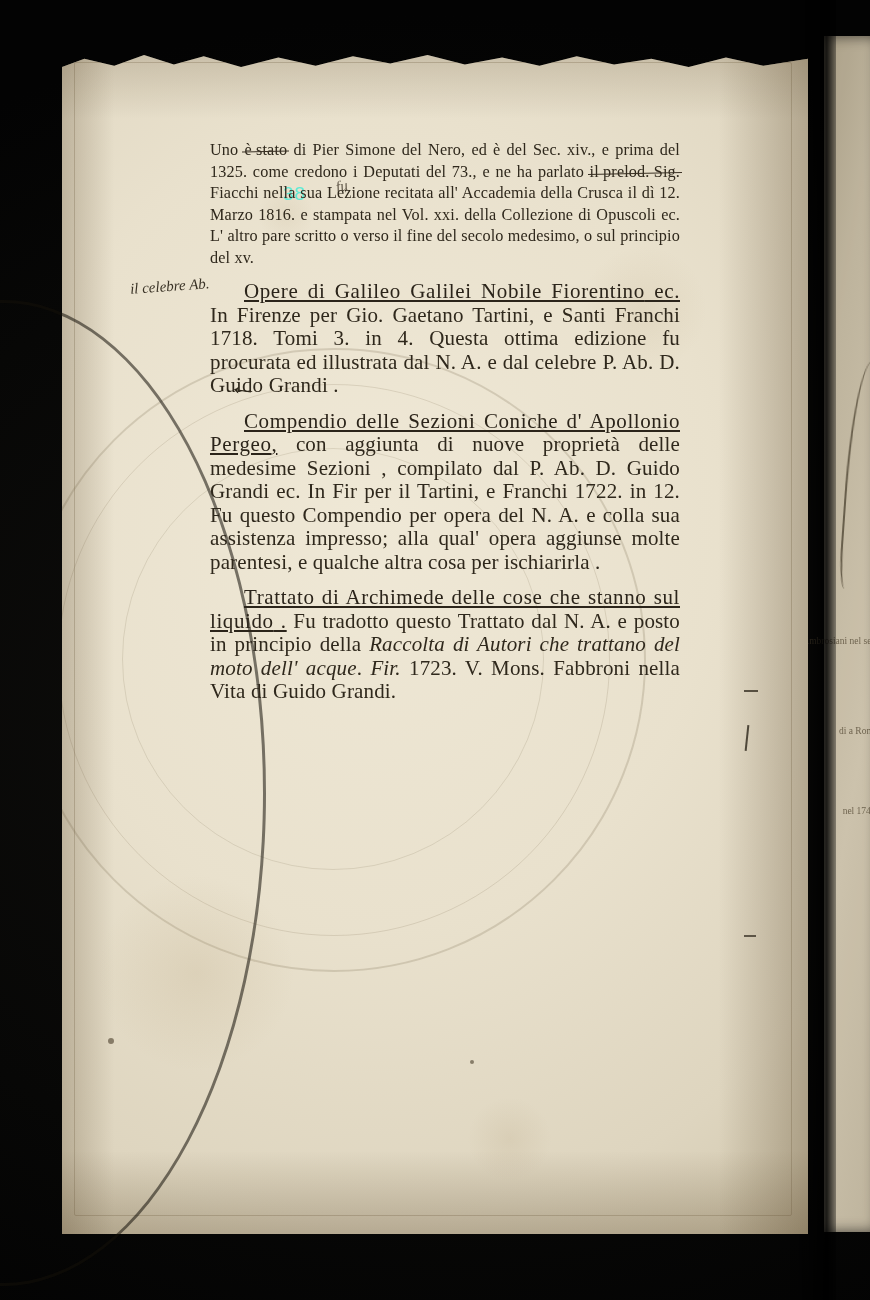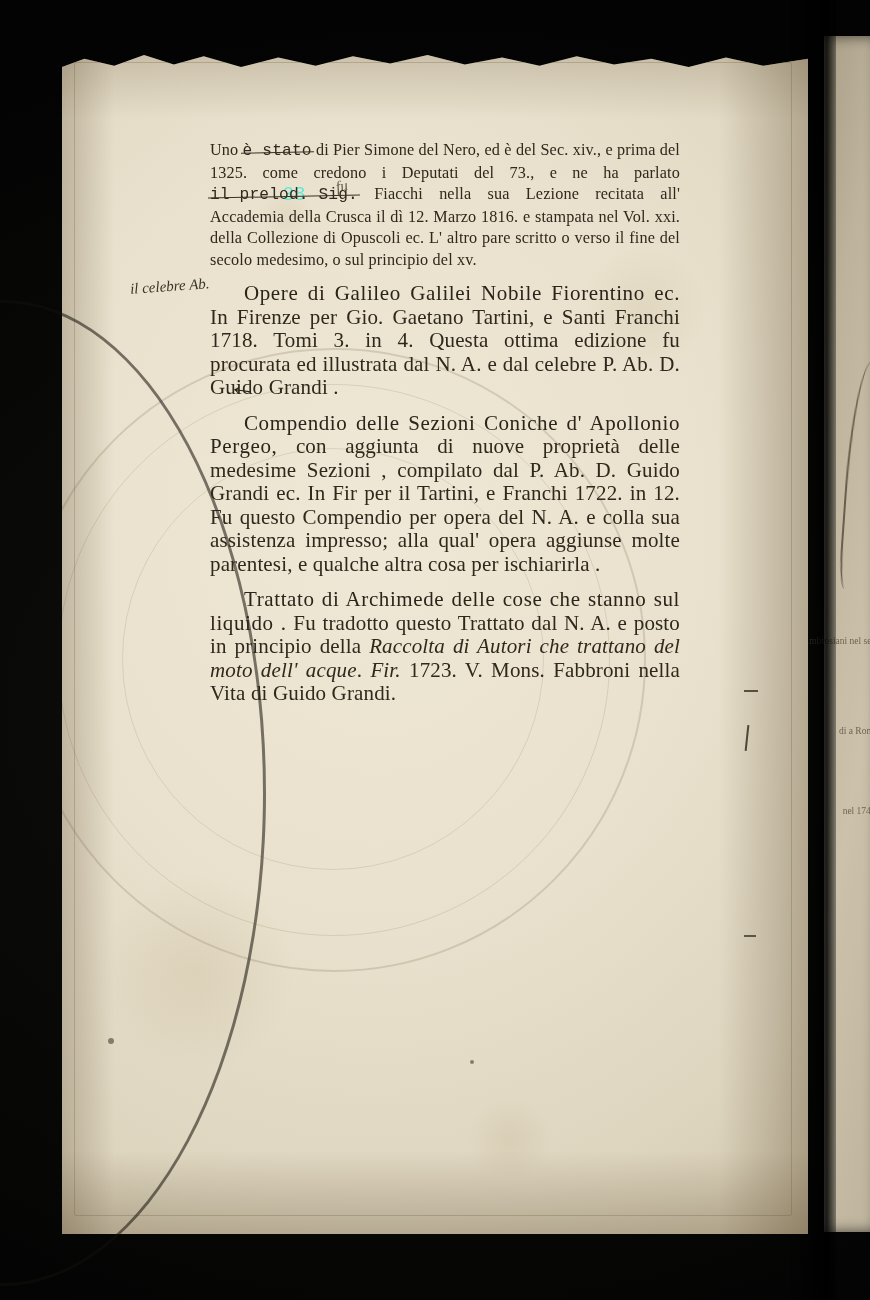--- a/index.html
+++ b/index.html
@@ -193,34 +193,34 @@
     color: #2f281c;
     letter-spacing: 0.15px;
   }
   p.para.first { text-indent: 0; }
   p.para.ind { text-indent: 34px; }
 
   .hdr {
     font-size: 21px;
     letter-spacing: 0.6px;
     color: #2b241a;
+    text-decoration: underline;
   }
   .hdr2 {
     font-size: 19.5px;
     letter-spacing: 0.4px;
     color: #2b241a;
   }
   .ital { font-style: italic; font-family: Liberation Serif, serif; }
   .small { font-size: 21px; }
 
   
   .strike {
     position: relative;
     display: inline-block;
-    font-family: Liberation Mono, monospace;
   }
   .strike:after {
     content: "";
     position: absolute;
     left: -2px; right: -2px;
     top: 52%;
     height: 1.3px;
     background: #3a3124;
     transform: rotate(-1.2deg);
   }

